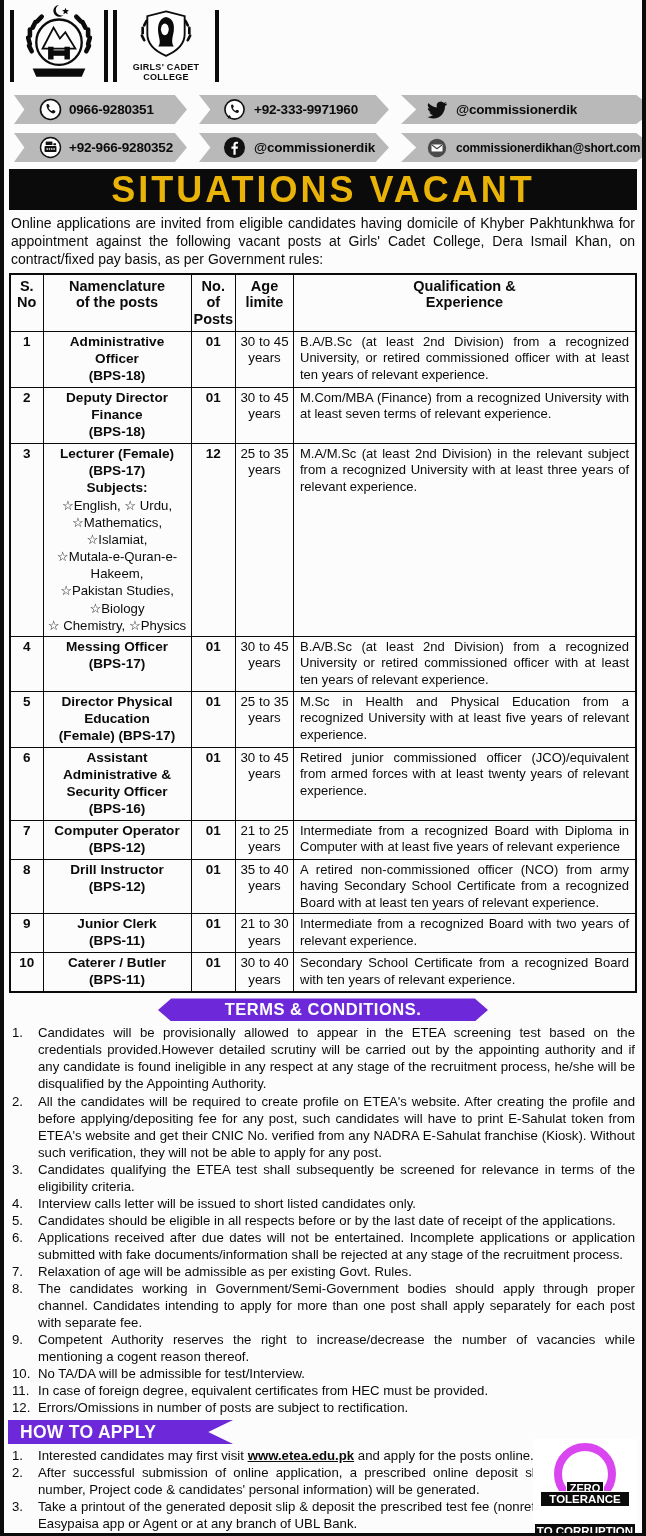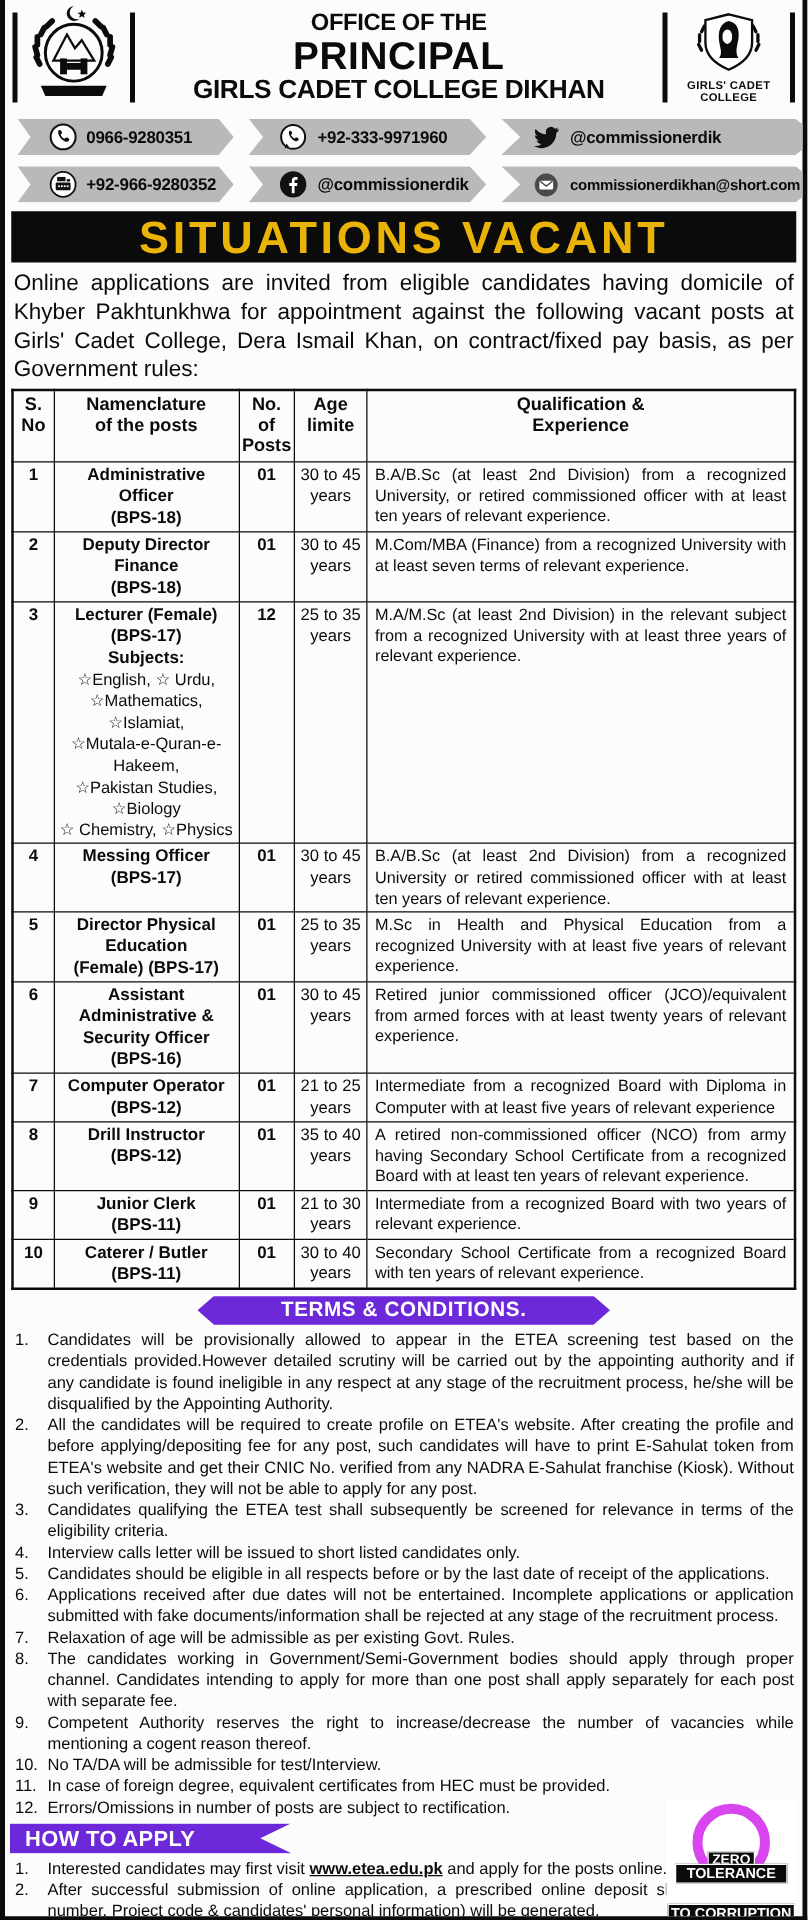--- a/index.html
+++ b/index.html
@@ -25,21 +25,21 @@
   .contact{background:var(--ribbon,#b9b9b9);height:29px;display:flex;align-items:center;gap:7px;
     padding:0 14px 0 24px;clip-path:polygon(0 0,93% 0,100% 50%,93% 100%,0 100%,6% 50%);}
   .cicon{width:24px;height:24px;flex:0 0 24px;display:flex;align-items:center;justify-content:center;}
   .clabel{font-weight:bold;font-size:13.5px;letter-spacing:-0.2px;white-space:nowrap;}
   .contact.small .clabel{font-size:12px;}
 
   
   .sv-banner{margin:3px 5px 2px;background:#0b0b0b;color:#eab308;text-align:center;
     height:41px;line-height:41px;font-size:36px;font-weight:bold;letter-spacing:3px;}
 
-  .intro{margin:3px 7px 4px;font-size:18px;line-height:1.28;text-align:justify;}
+  .intro{margin:3px 7px 4px;font-size:14px;line-height:1.28;text-align:justify;}
 
   
   table.posts{width:calc(100% - 10px);margin:0 5px;border-collapse:collapse;border:2.5px solid #0b0b0b;}
   table.posts th,table.posts td{border:1.6px solid #0b0b0b;padding:2px 3px;vertical-align:top;}
   th{font-size:14.5px;font-weight:bold;line-height:1.15;text-align:center;padding:3px 2px !important;}
   .c-no{text-align:center;font-weight:bold;font-size:13.5px;}
   .c-name{text-align:center;}
   .pname{font-weight:bold;font-size:13.6px;line-height:1.25;}
   .subj{font-size:13.2px;line-height:1.3;}
   .c-posts{text-align:center;font-size:13.5px;font-weight:bold;}
@@ -95,25 +95,20 @@
           <path d="M72 52 l3 -6"></path>
             <path d="M74 44 l2 -7"></path>
             <path d="M74 35 l0 -7"></path>
             <path d="M71 26 l-3 -6"></path>
             <path d="M66 19 l-5 -5"></path>
         </g>
         <path d="M13 71 L71 71 L67 80 L17 80 Z" fill="#0b0b0b"></path>
       </svg>
     </div>
     <div class="vbar"></div>
-    <div class="titles">
-      <div class="t1">OFFICE OF THE</div>
-      <div class="t2">PRINCIPAL</div>
-      <div class="t3">GIRLS CADET COLLEGE DIKHAN</div>
-    </div>
     <div class="vbar"></div>
     <div class="gcc-box">
       <svg width="56" height="50" viewBox="0 0 72 64">
         <path d="M36 3 L60 9 V32 C60 45 50 54 36 60 C22 54 12 45 12 32 V9 Z" fill="#fff" stroke="#0b0b0b" stroke-width="2.4"></path>
         <path d="M36 10 C27 12 25 21 26 30 C27 38 30 43 26 48 L46 48 C42 42 45 35 46 28 C47 19 45 12 36 10 Z" fill="#0b0b0b"></path>
         <ellipse cx="34.5" cy="26" rx="5" ry="7.5" fill="#fff"></ellipse>
         <g stroke="#0b0b0b" stroke-width="3.4" stroke-linecap="round">
           <path d="M8 40 l-3 -6"></path>
             <path d="M6 31 l0 -7"></path>
             <path d="M8 21 l3 -6"></path>

